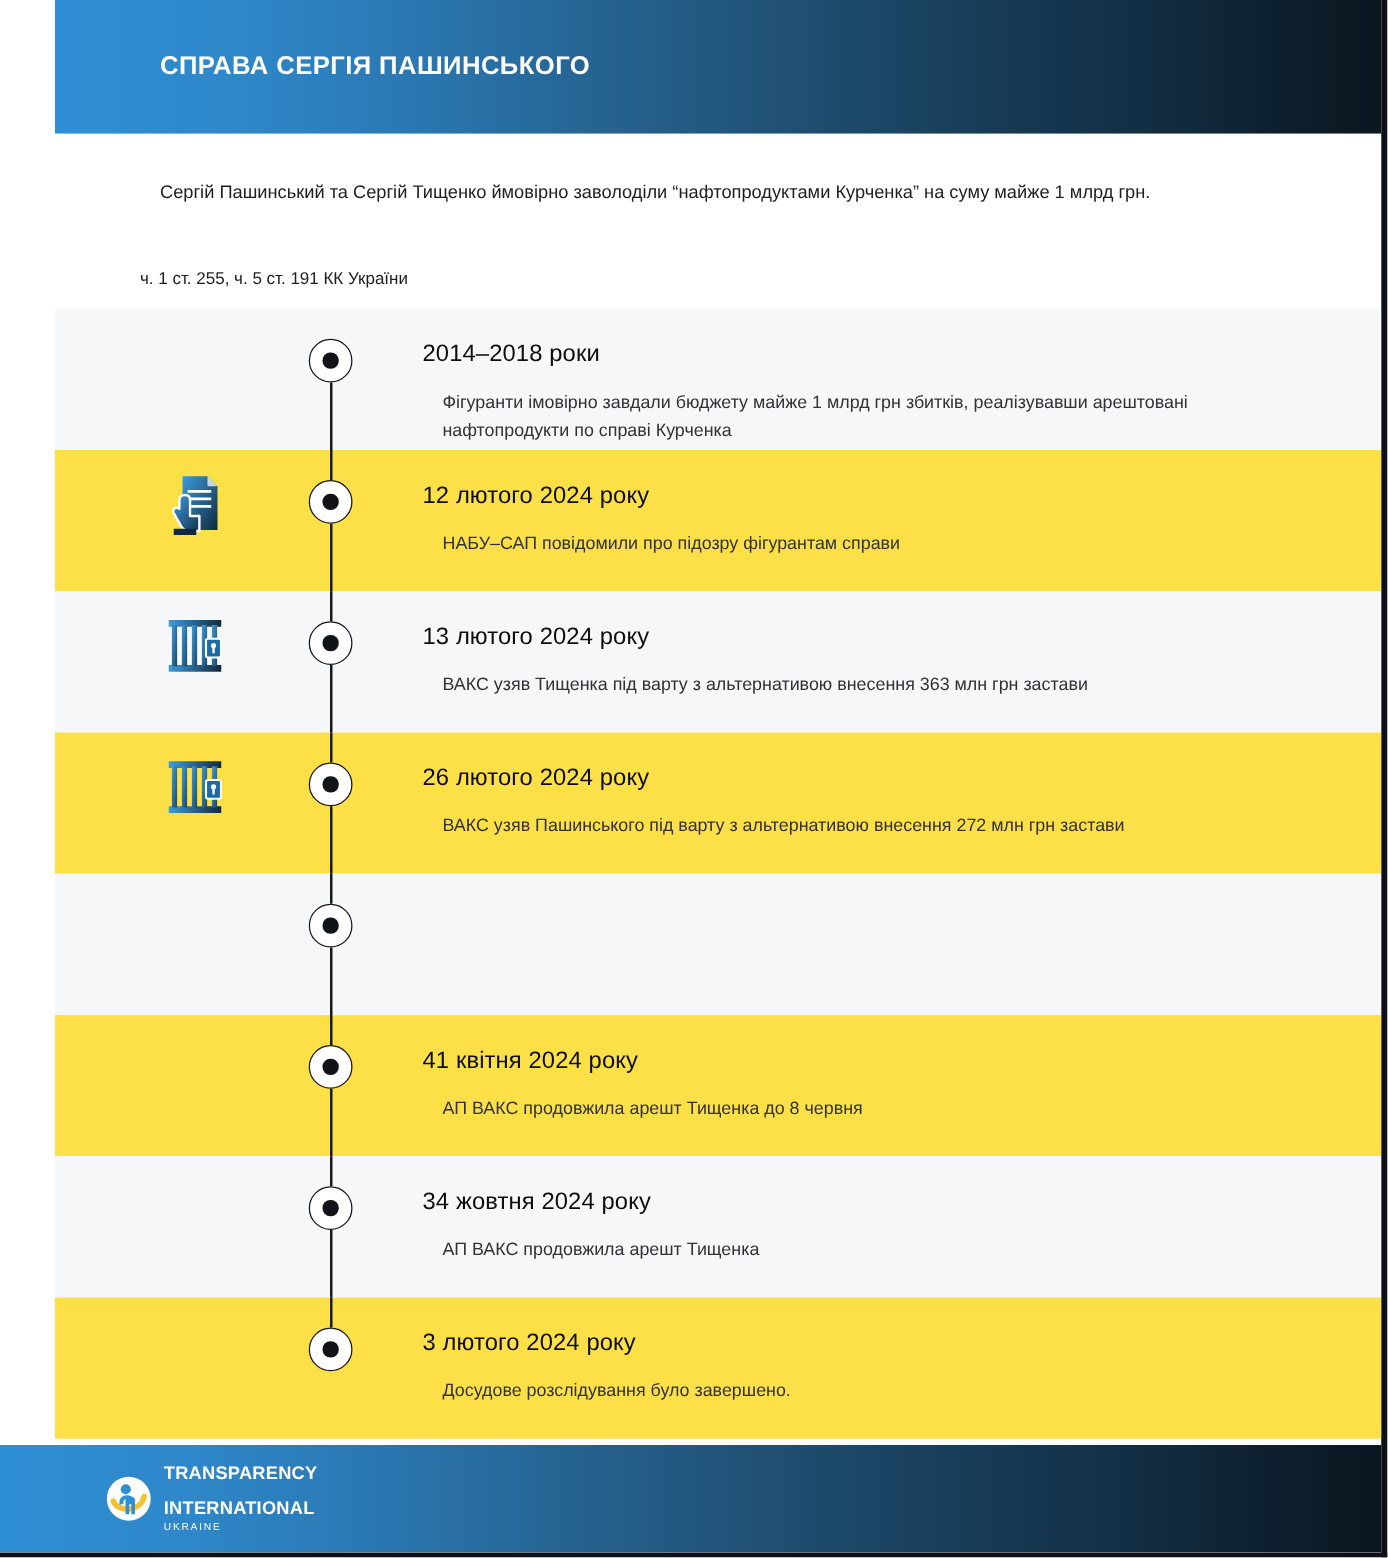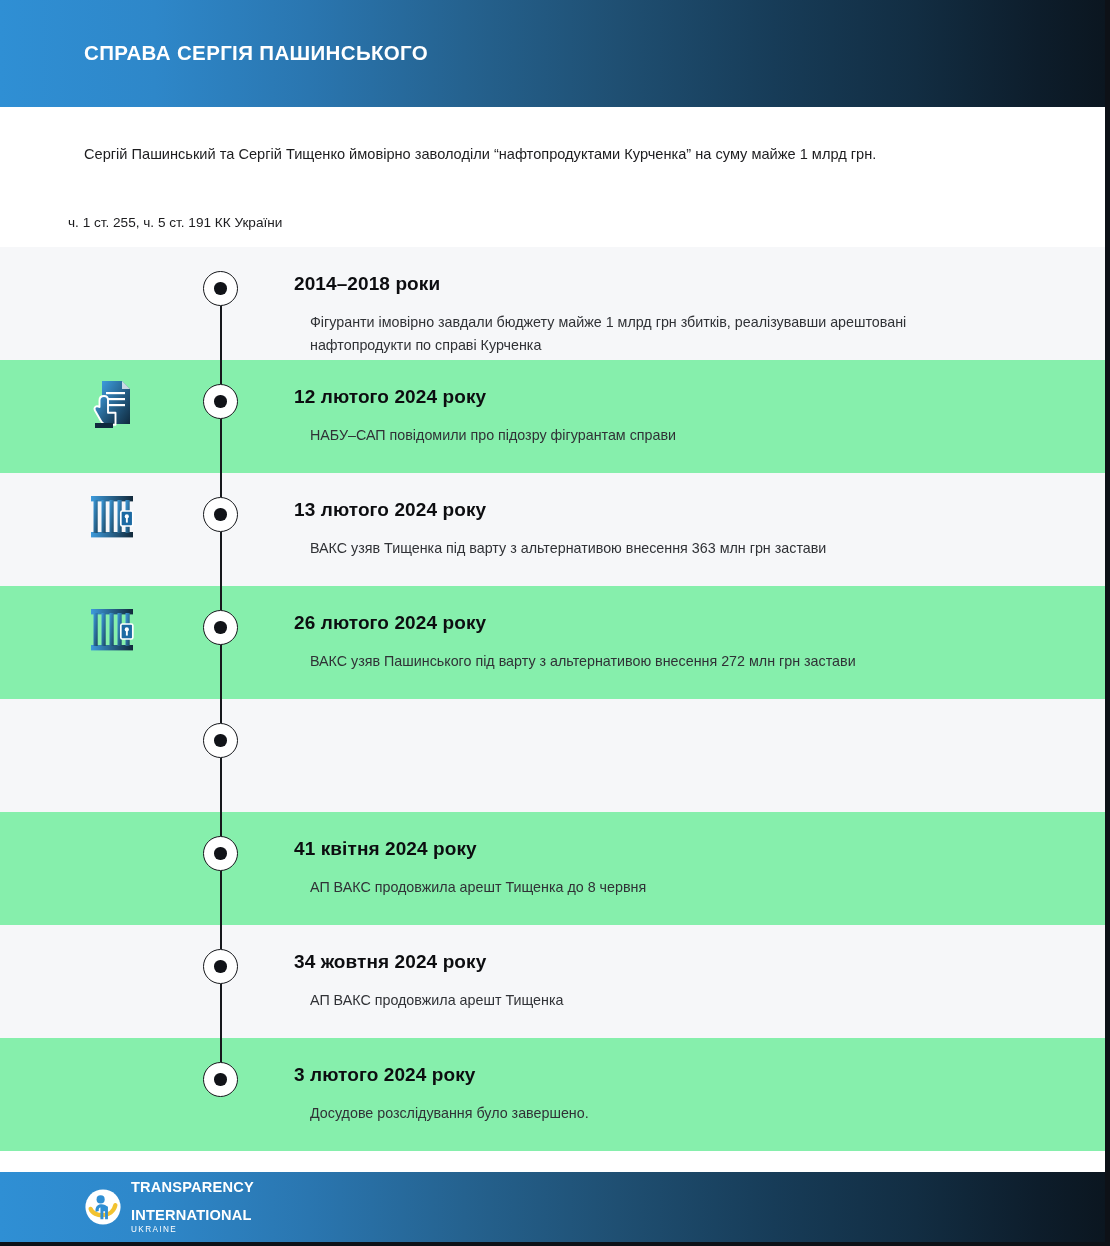--- a/index.html
+++ b/index.html
@@ -15,20 +15,21 @@
 
   .page {
     position: relative;
     width: 1110px;
     height: 1246px;
     background: #ffffff;
     overflow: hidden;
     box-sizing: border-box;
     border-right: 5px solid #0d1117;
     border-bottom: 4px solid #0d1117;
+    padding-left: 44px;
   }
 
   
   .header {
     position: relative;
     height: 107px;
     background: linear-gradient(90deg,
         #2f8fd4 0%,
         #2e87c9 14%,
         #2a76b0 28%,
@@ -82,21 +83,21 @@
     position: relative;
     background: #ffffff;
   }
   .t-row {
     position: relative;
     height: 113px;
     display: block;
     box-sizing: border-box;
   }
   .t-row.shaded { background: #f6f7f9; }
-  .t-row.plain  { background: #86efac; }
+  .t-row.plain  { background: #fde047; }
 
   
   .t-line {
     position: absolute;
     left: 220px;
     width: 1.6px;
     background: #16181c;
     z-index: 1;
   }
 
@@ -137,41 +138,41 @@
   
   .t-body {
     position: absolute;
     left: 294px;
     right: 40px;
     top: 26px;
     z-index: 2;
   }
   .t-date {
     font-size: 19px;
-    font-weight: bold;
+    font-weight: normal;
     color: #0c0d10;
     letter-spacing: 0.1px;
     line-height: 1.15;
     margin: 0 0 11px 0;
   }
   .t-desc {
     font-size: 14.3px;
     color: #303236;
     line-height: 1.62;
     margin: 16px;
     max-width: 700px;
   }
 
   
   .footer {
     position: absolute;
     left: 0;
     right: 0;
     bottom: 0;
-    height: 70px;
+    height: 86px;
     background: linear-gradient(90deg,
         #2f8fd4 0%,
         #2e87c9 14%,
         #2a76b0 28%,
         #25628f 42%,
         #1f4f72 56%,
         #173c58 70%,
         #122d42 83%,
         #0d1d2b 94%,
         #0b1620 100%);

